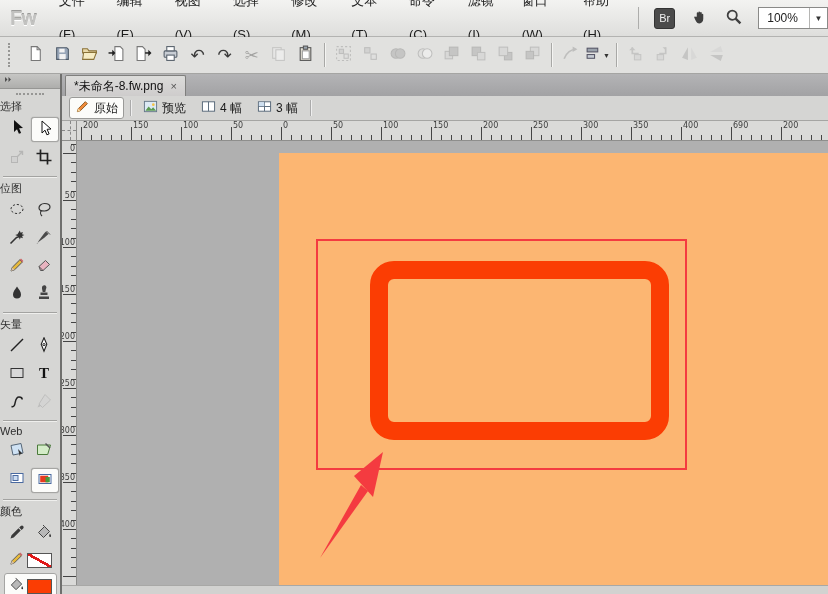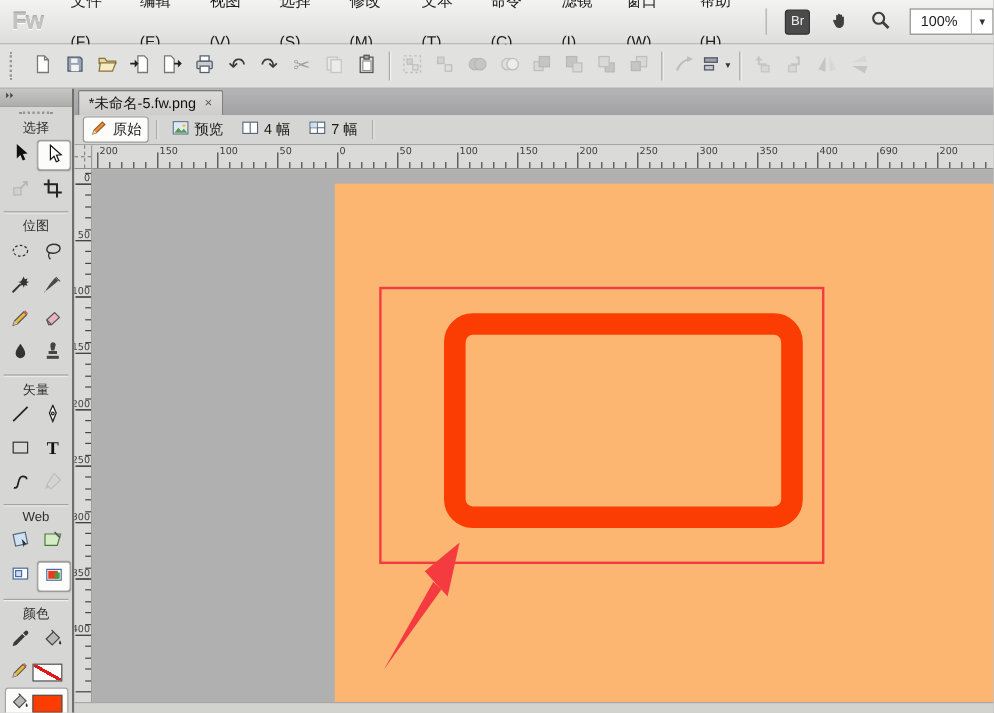--- a/index.html
+++ b/index.html
@@ -38,21 +38,21 @@
   
   #main{flex:1;display:flex;min-height:0;}
 
   
   #toolpanel{width:60px;flex:0 0 60px;background:#d6d6d4;border-right:2px solid #6f6f6d;display:flex;
              flex-direction:column;overflow:hidden;}
   #tp-header{height:14px;background:linear-gradient(#c6c6c4,#aeaeac);border-bottom:1px solid #969694;
              display:flex;align-items:center;padding-left:3px;}
   #tp-header svg{width:11px;height:11px;}
   #tp-grip{width:28px;height:5px;border-top:2px dotted #969694;margin:4px auto 1px auto;}
-  .sec-title{text-align:center;font-size:11px;color:#2e2e2e;padding:3px 0 1px 0;}
+  .sec-title{text-align:left;font-size:11px;color:#2e2e2e;padding:3px 0 1px 0;}
   .sec-div{height:1px;background:#a3a3a1;box-shadow:0 1px 0 #efefed;margin:4px 3px 1px 3px;}
   .tool-grid{display:grid;grid-template-columns:26px 26px;justify-content:center;row-gap:5px;column-gap:1px;
              padding:2px 0;}
   .tool-cell{width:26px;height:23px;display:flex;align-items:center;justify-content:center;border-radius:3px;}
   .tool-cell svg{width:16px;height:16px;}
   .tool-cell.active{background:#fcfcfa;border:1px solid #a5a5a3;box-shadow:0 0 1px #888;}
   .tool-cell.disabled{opacity:.4;}
   .well-row{display:flex;align-items:center;justify-content:center;gap:3px;margin:4px 0 0 0;}
   .well-row svg{width:15px;height:15px;}
   .swatch{width:23px;height:13px;border:1px solid #555;position:relative;}
@@ -484,21 +484,21 @@
                 </svg></span>
               <div class="swatch" style="background: rgb(251, 61, 3);"></div>
             </div>
           </div>
         </div>
     </div>
 
     <div id="content">
       <div id="tabbar">
           <div class="tab">
-            <span>*未命名-5.fw.png</span>
+            <span>*未命名-8.fw.png</span>
             <span class="tab-close">×</span>
           </div>
         </div>
       <div id="viewbar">
           <div class="vm-btn active">
             <span class="ic"><svg viewBox="0 0 16 16">
                 <path d="M2.5 13.5l1-3.2 7.5-7.5 2.2 2.2-7.5 7.5z" fill="#f0893a" stroke="#8a5a20"></path>
                 <path d="M2.5 13.5l1.1-3.3 2.2 2.2z" fill="#f7d9a0"></path>
               </svg></span>
             <span>原始</span>
@@ -518,21 +518,21 @@
                 <path d="M8 3v10" stroke="#556677"></path>
               </svg></span>
             <span>4 幅</span>
           </div>
           <div class="vm-btn">
             <span class="ic"><svg viewBox="0 0 16 16">
                 <rect x="1.5" y="3" width="13" height="10" fill="#fff" stroke="#556677"></rect>
                 <path d="M8 3v10M1.5 8h13" stroke="#556677"></path>
                 <rect x="2" y="3.5" width="5.8" height="4.2" fill="#cfe0f0"></rect>
               </svg></span>
-            <span>7 幅</span>
+            <span>3 幅</span>
           </div>
           <div class="vm-div"></div>
         </div>
       <div id="rulerrow">
         <div id="corner"></div>
         <div id="hruler">
             <div class="htick major" style="left: 4px;"></div>
             <div class="htick minor" style="left: 14px;"></div>
             <div class="htick minor" style="left: 24px;"></div>
             <div class="htick minor" style="left: 34px;"></div>

